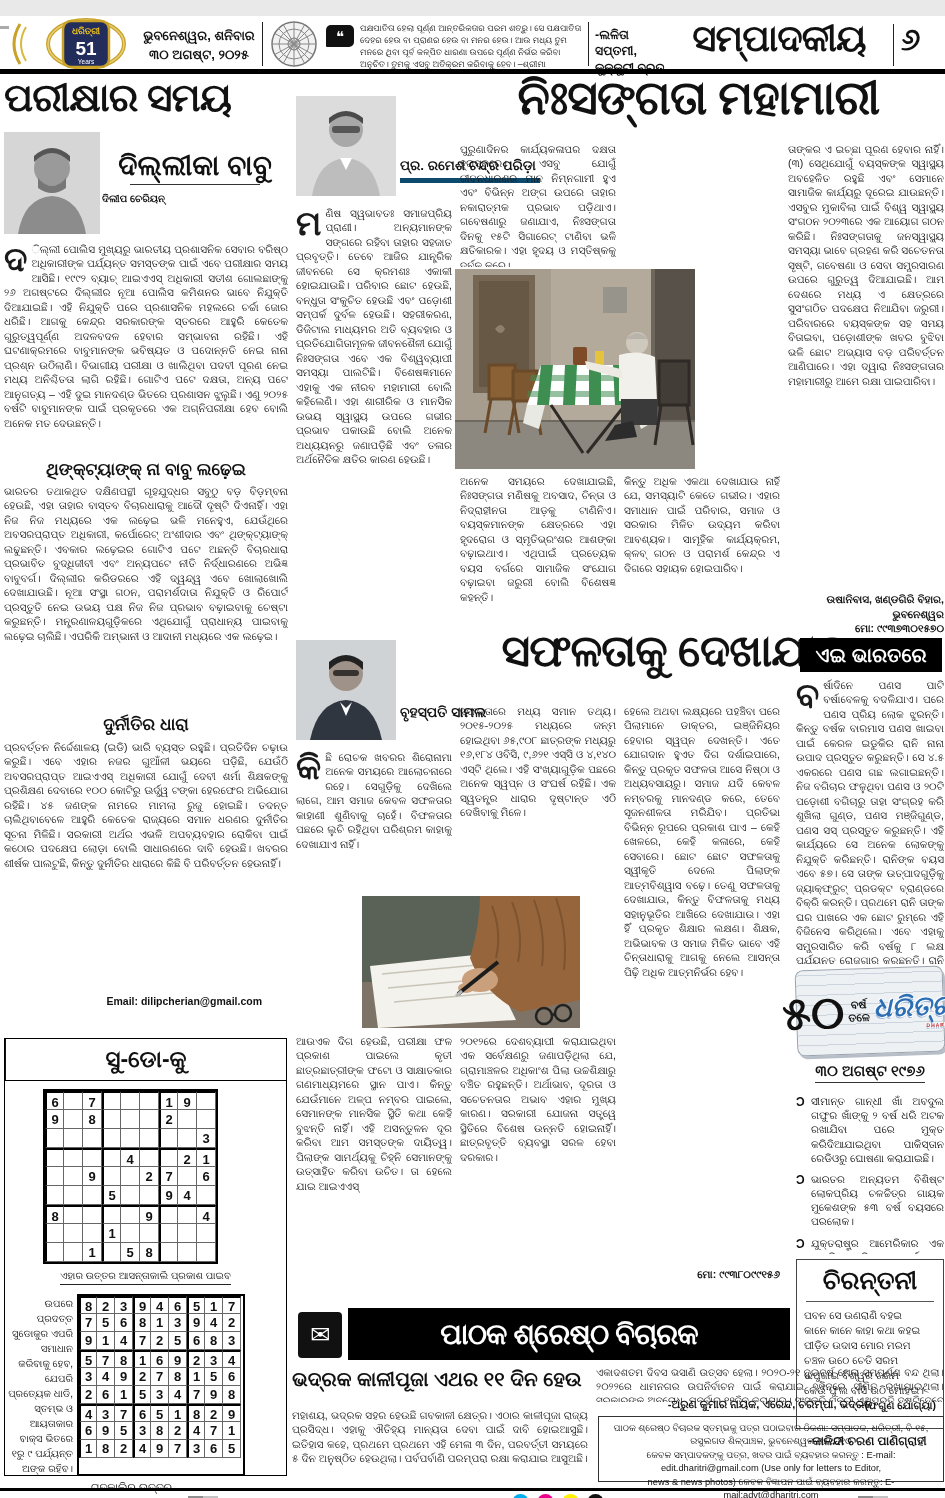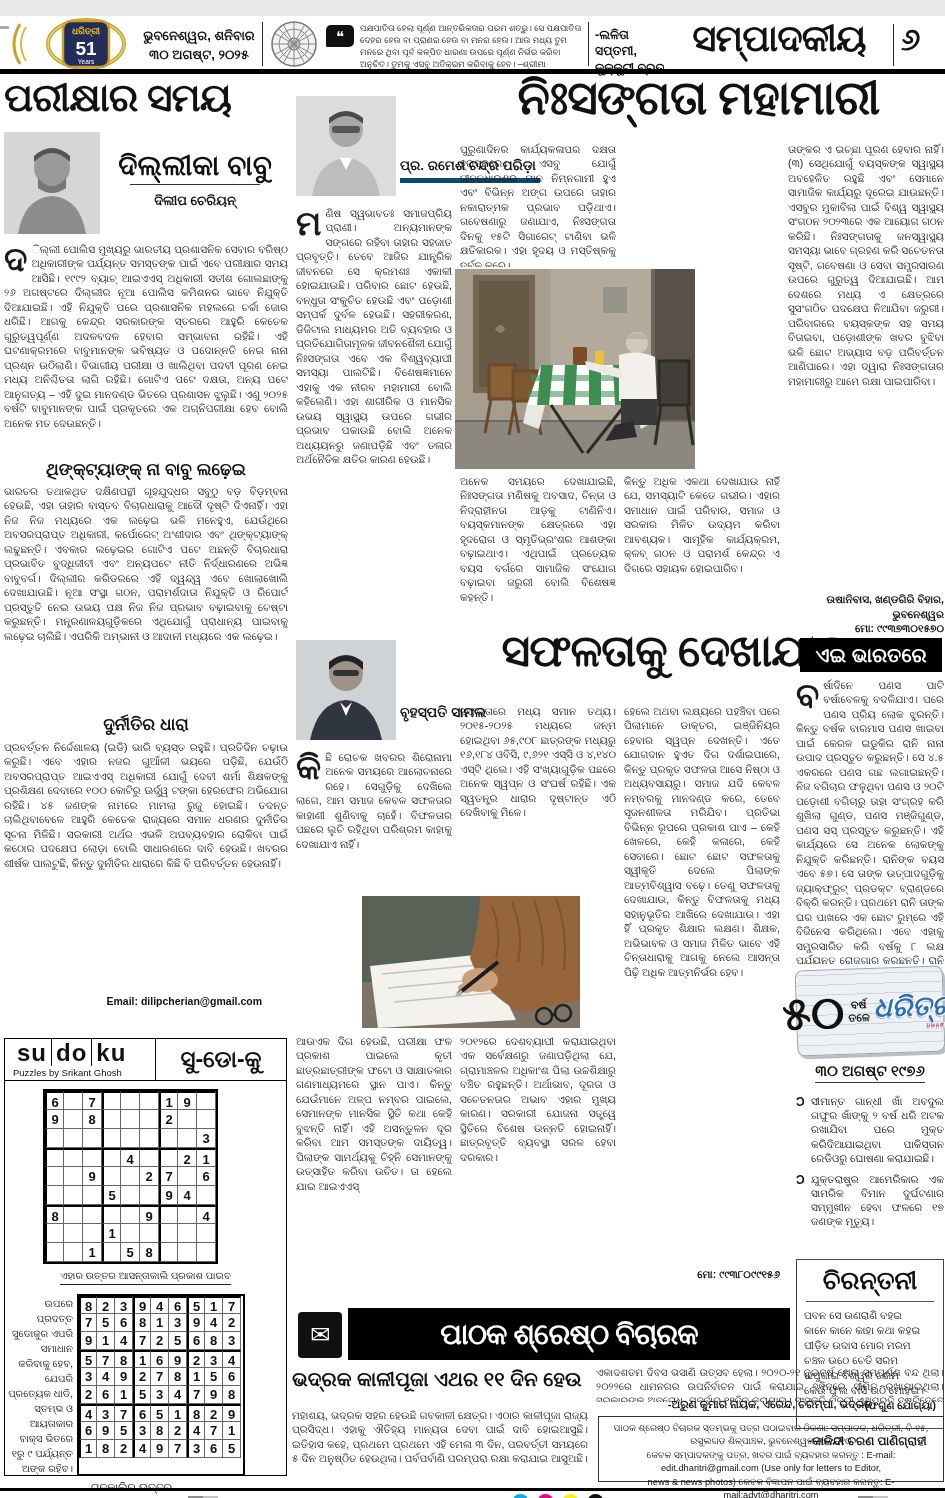--- a/index.html
+++ b/index.html
@@ -27,21 +27,21 @@
   .mast-rule { left:0; top:53px; width:945px; height:5px; background:#000; }
 
   
   .ph { background:#d9d9d9; }
 
   
   .l-head { left:4px; top:60px; width:284px; font-size:39px; font-weight:bold; letter-spacing:-1px; }
   .l-photo { left:4px; top:116px; width:96px; height:102px; }
   .l-byline1 { left:102px; top:134px; width:186px; font-size:28px; font-weight:bold; text-align:center; padding-bottom:8px; }
   .l-byline-rule { left:130px; top:168px; width:130px; border-top:1px solid #333; }
-  .l-byline2 { left:102px; top:177px; width:186px; font-size:13px; font-weight:bold; text-align:center; }
+  .l-byline2 { left:102px; top:177px; width:186px; font-size:10px; font-weight:bold; }
   .l-body1 { left:4px; top:226px; width:284px; height:216px; }
   .l-sub1 { left:4px; top:444px; width:284px; font-size:17px; font-weight:bold; text-align:center; }
   .l-body2 { left:4px; top:468px; width:284px; height:228px; }
   .l-sub2 { left:4px; top:699px; width:284px; font-size:17px; font-weight:bold; text-align:center; }
   .l-body3 { left:4px; top:724px; width:284px; height:250px; }
   .l-email { left:4px; top:979px; width:284px; font-size:10.5px; font-weight:bold; text-align:right; padding-right:26px; }
 
   .dropcap { float:left; font-size:34px; line-height:0.9; font-weight:bold; padding:2px 4px 0 0; }
 
   
@@ -208,24 +208,20 @@
     <span class="dropcap">ଦ</span><span>ିଲ୍ଲୀ ପୋଲିସ ମୁଖ୍ୟରୁ ଭାରତୀୟ ପ୍ରଶାସନିକ ସେବାର ବରିଷ୍ଠ ଅଧିକାରୀଙ୍କ ପର୍ଯ୍ୟନ୍ତ ସମସ୍ତଙ୍କ ପାଇଁ ଏବେ ପରୀକ୍ଷାର ସମୟ ଆସିଛି। ୧୯୯୨ ବ୍ୟାଚ୍ ଆଇଏଏସ୍ ଅଧିକାରୀ ସତୀଶ ଗୋଲଛାଙ୍କୁ ୨୬ ଅଗଷ୍ଟରେ ଦିଲ୍ଲୀର ନୂଆ ପୋଲିସ କମିଶନର ଭାବେ ନିଯୁକ୍ତି ଦିଆଯାଇଛି। ଏହି ନିଯୁକ୍ତି ପରେ ପ୍ରଶାସନିକ ମହଲରେ ଚର୍ଚ୍ଚା ଜୋର ଧରିଛି। ଆଗକୁ କେନ୍ଦ୍ର ସରକାରଙ୍କ ସ୍ତରରେ ଆହୁରି କେତେକ ଗୁରୁତ୍ୱପୂର୍ଣ୍ଣ ଅଦଳବଦଳ ହେବାର ସମ୍ଭାବନା ରହିଛି। ଏହି ଘଟଣାକ୍ରମରେ ବାବୁମାନଙ୍କ ଭବିଷ୍ୟତ ଓ ପଦୋନ୍ନତି ନେଇ ନାନା ପ୍ରଶ୍ନ ଉଠିଲାଣି। ବିଭାଗୀୟ ପରୀକ୍ଷା ଓ ଖାଲିଥିବା ପଦବୀ ପୂରଣ ନେଇ ମଧ୍ୟ ଅନିଶ୍ଚିତତା ଲାଗି ରହିଛି। ଗୋଟିଏ ପଟେ ଦକ୍ଷତା, ଅନ୍ୟ ପଟେ ଆନୁଗତ୍ୟ – ଏହି ଦୁଇ ମାନଦଣ୍ଡ ଭିତରେ ପ୍ରଶାସନ ଝୁଲୁଛି। ଏଣୁ ୨୦୨୫ ବର୍ଷଟି ବାବୁମାନଙ୍କ ପାଇଁ ପ୍ରକୃତରେ ଏକ ଅଗ୍ନିପରୀକ୍ଷା ହେବ ବୋଲି ଅନେକ ମତ ଦେଉଛନ୍ତି।</span>
   </div>
   <div class="abs l-sub1">ଥିଙ୍କ୍‌ଟ୍ୟାଙ୍କ୍ ନା ବାବୁ ଲଢ଼େଇ</div>
   <div class="abs l-body2 body-txt">ଭାରତର ତଥାକଥିତ ଦକ୍ଷିଣପନ୍ଥୀ ଗୃହଯୁଦ୍ଧର ସବୁଠୁ ବଡ଼ ବିଡ଼ମ୍ବନା ହେଉଛି, ଏହା ତାହାର ବାସ୍ତବ ବିଚାରଧାରାକୁ ଆଦୌ ଦୃଷ୍ଟି ଦିଏନାହିଁ। ଏହା ନିଜ ନିଜ ମଧ୍ୟରେ ଏକ ଲଢ଼େଇ ଭଳି ମନେହୁଏ, ଯେଉଁଥିରେ ଅବସରପ୍ରାପ୍ତ ଅଧିକାରୀ, କର୍ପୋରେଟ୍ ଅଂଶୀଦାର ଏବଂ ଥିଙ୍କ୍‌ଟ୍ୟାଙ୍କ୍ ଲଢୁଛନ୍ତି। ଏବକାର ଲଢ଼େଇର ଗୋଟିଏ ପଟେ ଅଛନ୍ତି ବିଚାରଧାରା ପ୍ରଭାବିତ ବୁଦ୍ଧିଜୀବୀ ଏବଂ ଅନ୍ୟପଟେ ନୀତି ନିର୍ଦ୍ଧାରଣରେ ଅଭିଜ୍ଞ ବାବୁବର୍ଗ। ଦିଲ୍ଲୀର କରିଡରରେ ଏହି ଦ୍ୱନ୍ଦ୍ୱ ଏବେ ଖୋଲାଖୋଲି ଦେଖାଯାଉଛି। ନୂଆ ସଂସ୍ଥା ଗଠନ, ପରାମର୍ଶଦାତା ନିଯୁକ୍ତି ଓ ରିପୋର୍ଟ ପ୍ରସ୍ତୁତି ନେଇ ଉଭୟ ପକ୍ଷ ନିଜ ନିଜ ପ୍ରଭାବ ବଢ଼ାଇବାକୁ ଚେଷ୍ଟା କରୁଛନ୍ତି। ମନ୍ତ୍ରଣାଳୟଗୁଡ଼ିକରେ ଏଥିଯୋଗୁଁ ପ୍ରାଧାନ୍ୟ ପାଇବାକୁ ଲଢ଼େଇ ଚାଲିଛି। ଏପରିକି ଅମ୍ଭାନୀ ଓ ଆଦାନୀ ମଧ୍ୟରେ ଏକ ଲଢ଼େଇ।</div>
   <div class="abs l-sub2">ଦୁର୍ନୀତିର ଧାରା</div>
   <div class="abs l-body3 body-txt">ପ୍ରବର୍ତ୍ତନ ନିର୍ଦ୍ଦେଶାଳୟ (ଇଡି) ଭାରି ବ୍ୟସ୍ତ ରହୁଛି। ପ୍ରତିଦିନ ଚଢ଼ାଉ କରୁଛି। ଏବେ ଏହାର ନଜର ଗୁଆଁଳୀ ଭୟରେ ପଡ଼ିଛି, ଯେଉଁଠି ଅବସରପ୍ରାପ୍ତ ଆଇଏଏସ୍ ଅଧିକାରୀ ଯୋଗୁଁ ଦେବୀ ଶର୍ମା ଶିକ୍ଷକଙ୍କୁ ପ୍ରଶିକ୍ଷଣ ଦେବାରେ ୧୦୦ କୋଟିରୁ ଊର୍ଦ୍ଧ୍ୱ ଟଙ୍କା ହେରଫେର ଅଭିଯୋଗ ରହିଛି। ୪୫ ଜଣଙ୍କ ନାମରେ ମାମଲା ରୁଜୁ ହୋଇଛି। ତଦନ୍ତ ଚାଲିଥିବାବେଳେ ଆହୁରି କେତେକ ରାଜ୍ୟରେ ସମାନ ଧରଣର ଦୁର୍ନୀତିର ସୂଚନା ମିଳିଛି। ସରକାରୀ ଅର୍ଥର ଏଭଳି ଅପବ୍ୟବହାର ରୋକିବା ପାଇଁ କଠୋର ପଦକ୍ଷେପ ଲୋଡ଼ା ବୋଲି ସାଧାରଣରେ ଦାବି ହେଉଛି। ଖବରର ଶୀର୍ଷକ ପାଲଟୁଛି, କିନ୍ତୁ ଦୁର୍ନୀତିର ଧାରାରେ କିଛି ବି ପରିବର୍ତ୍ତନ ହେଉନାହିଁ।</div>
   <div class="abs l-email">Email: dilipcherian@gmail.com</div>
 
   <div class="abs sdk-box">
     <div class="sdk-header">
-      <div class="sdk-logo">
-        <div class="sdk-logo-word"><span>su</span><span>do</span><span>ku</span></div>
-        <div class="sdk-credit">Puzzles by Srikant Ghosh</div>
-      </div>
       <div class="sdk-odia">ସୁ-ଡୋ-କୁ</div>
     </div>
     <div class="sdk-grid">
         <div class="sd-cell bt bl">6</div>
         <div class="sd-cell bt"></div>
         <div class="sd-cell bt">7</div>
         <div class="sd-cell bt bl"></div>
         <div class="sd-cell bt"></div>
         <div class="sd-cell bt"></div>
         <div class="sd-cell bt bl">1</div>
@@ -527,20 +523,21 @@
   </div>
 
   <div class="abs fy-box">
     <div class="fy-50">୫୦</div>
     <div class="fy-mid">ବର୍ଷ ତଳେ</div>
     <div class="fy-brand"><span>ଧରିତ୍ରୀ</span><small>DHARITRI</small></div>
   </div>
   <div class="abs fy-date"><span>୩୦ ଅଗଷ୍ଟ ୧୯୭୬</span></div>
   <div class="abs fy-list">
       <div class="fy-item">ସୀମାନ୍ତ ଗାନ୍ଧୀ ଖାଁ ଅବଦୁଲ ଗଫୁର ଖାଁଙ୍କୁ ୨ ବର୍ଷ ଧରି ଅଟକ ରଖାଯିବା ପରେ ମୁକ୍ତ କରିଦିଆଯାଇଥିବା ପାକିସ୍ତାନ ରେଡିଓରୁ ଘୋଷଣା କରାଯାଇଛି।</div>
+      <div class="fy-item">ଭାରତର ଅନ୍ୟତମ ବିଶିଷ୍ଟ ଲୋକପ୍ରିୟ ଚଳଚ୍ଚିତ୍ର ଗାୟକ ମୁକେଶଙ୍କ ୫୩ ବର୍ଷ ବୟସରେ ପରଲୋକ।</div>
       <div class="fy-item">ଯୁକ୍ତରାଷ୍ଟ୍ର ଆମେରିକାର ଏକ ସାମରିକ ବିମାନ ଦୁର୍ଘଟଣାର ସମ୍ମୁଖୀନ ହେବା ଫଳରେ ୧୭ ଜଣଙ୍କ ମୃତ୍ୟୁ।</div>
     </div>
 
   <div class="abs ch-box">
     <div class="ch-title">ଚିରନ୍ତନୀ</div>
     <div class="ch-rule"></div>
     <div>
         <div class="ch-line">ପବନ ସେ ଉଣରାଣି ବହଇ</div>
         <div class="ch-line">କାନେ କାନେ କାହା କଥା କହଇ</div>
         <div class="ch-line">ପୀଡ଼ିତ ଉଦାସ ମୋର ମରମ</div>

